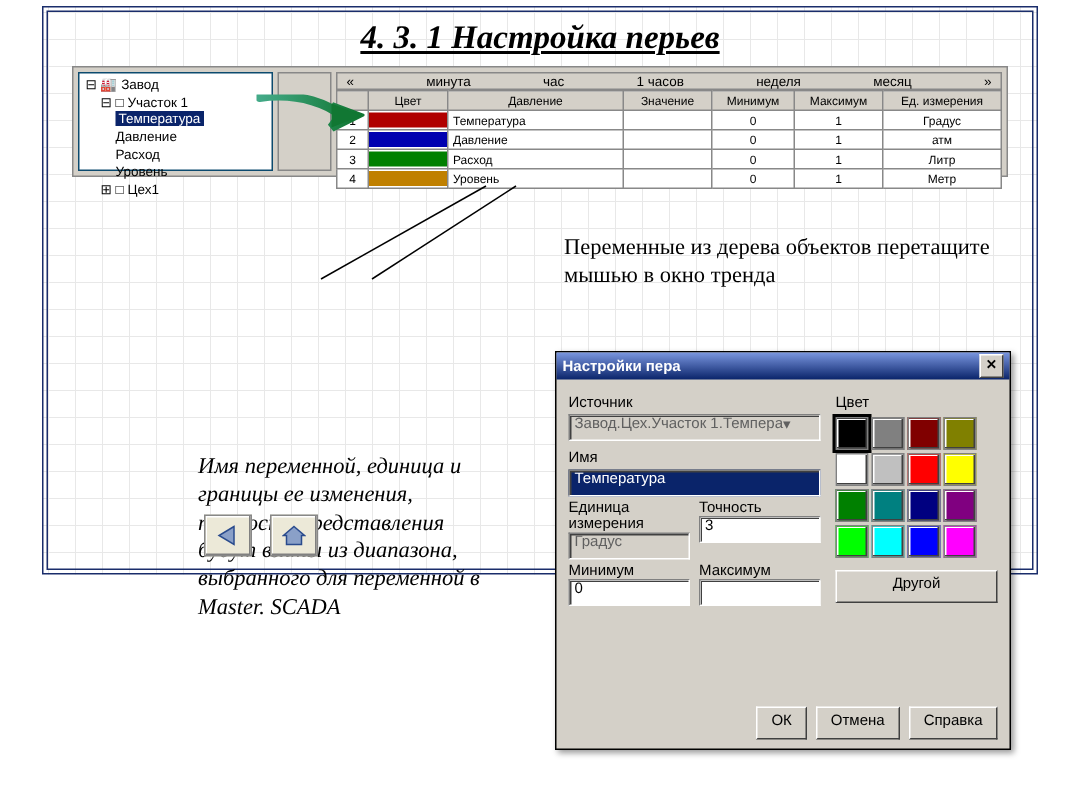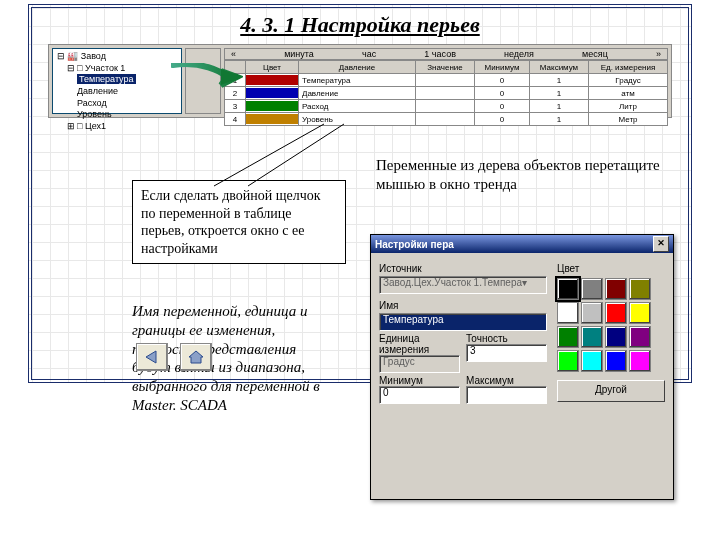--- a/index.html
+++ b/index.html
@@ -221,21 +221,20 @@
               <td></td>
               <td>0</td>
               <td>1</td>
               <td>Метр</td>
             </tr>
       </tbody>
         </table>
     </div>
   </div>
 
-  <div class="callout c1">Если сделать двойной щелчок по переменной в таблице перьев, откроется окно с ее настройками</div>
   <svg class="pointer" style="left:172px;top:112px;width:150px;height:70px" viewBox="0 0 150 70">
     <line x1="10" y1="66" x2="120" y2="4" stroke="#000" stroke-width="1"></line>
     <line x1="44" y1="66" x2="140" y2="4" stroke="#000" stroke-width="1"></line>
   </svg>
 
   <div class="instr2">Переменные из дерева объектов перетащите мышью в окно тренда</div>
 
   <div class="italic-note">Имя переменной, единица и границы ее изменения, точность представления будут взяты из диапазона, выбранного для переменной в Master. SCADA</div>
 
   <div class="dlg">
@@ -286,20 +285,25 @@
           <div class="sw" style="background:#000080"></div>
           <div class="sw" style="background:#800080"></div>
           <div class="sw" style="background:#00ff00"></div>
           <div class="sw" style="background:#00ffff"></div>
           <div class="sw" style="background:#0000ff"></div>
           <div class="sw" style="background:#ff00ff"></div>
         </div>
         <div class="wbtn" style="margin-top:6px">Другой</div>
       </div>
     </div>
+    <div class="btnrow">
+      <div class="wbtn">ОК</div>
+      <div class="wbtn">Отмена</div>
+      <div class="wbtn">Справка</div>
+    </div>
   </div>
 
   <div class="navbtns">
     <div class="nav">
       <svg width="16" height="14">
           <path d="M12 1 L2 7 L12 13 Z" fill="#8aa0c8" stroke="#2a4b8d"></path>
         </svg>
     </div>
     <div class="nav">
       <svg width="16" height="14">

